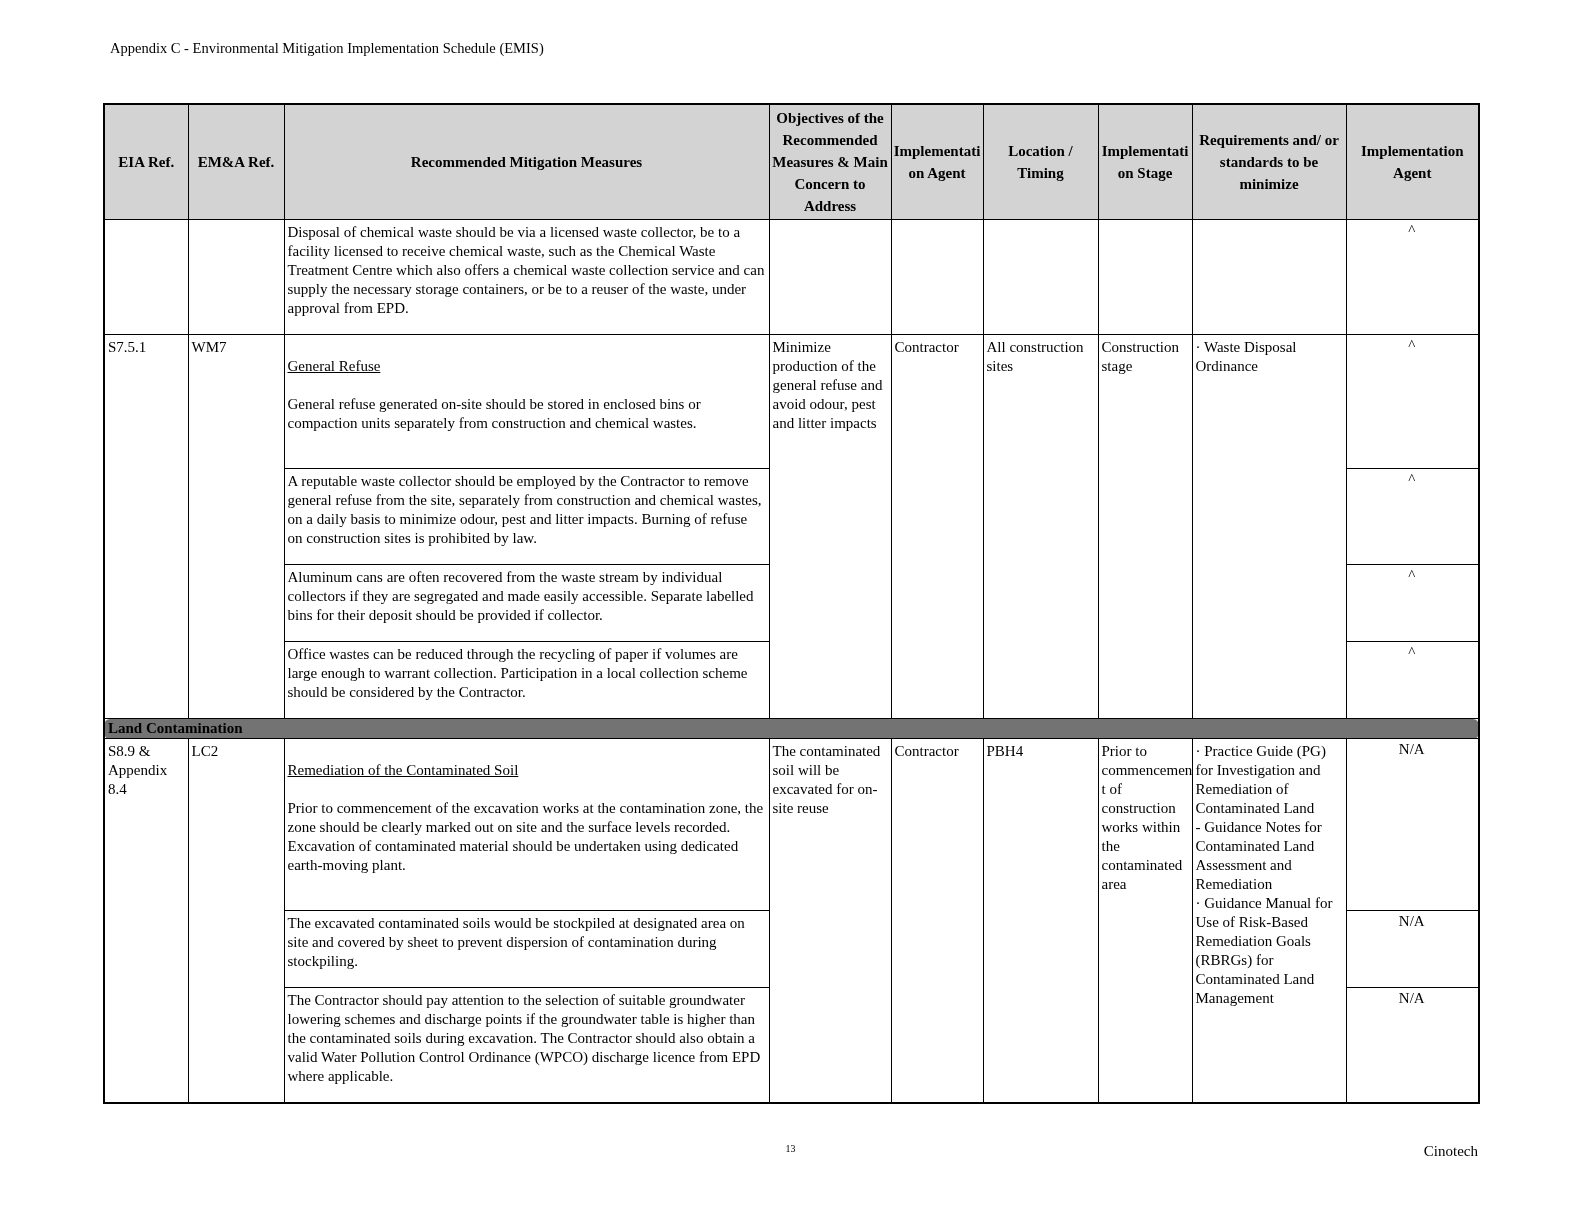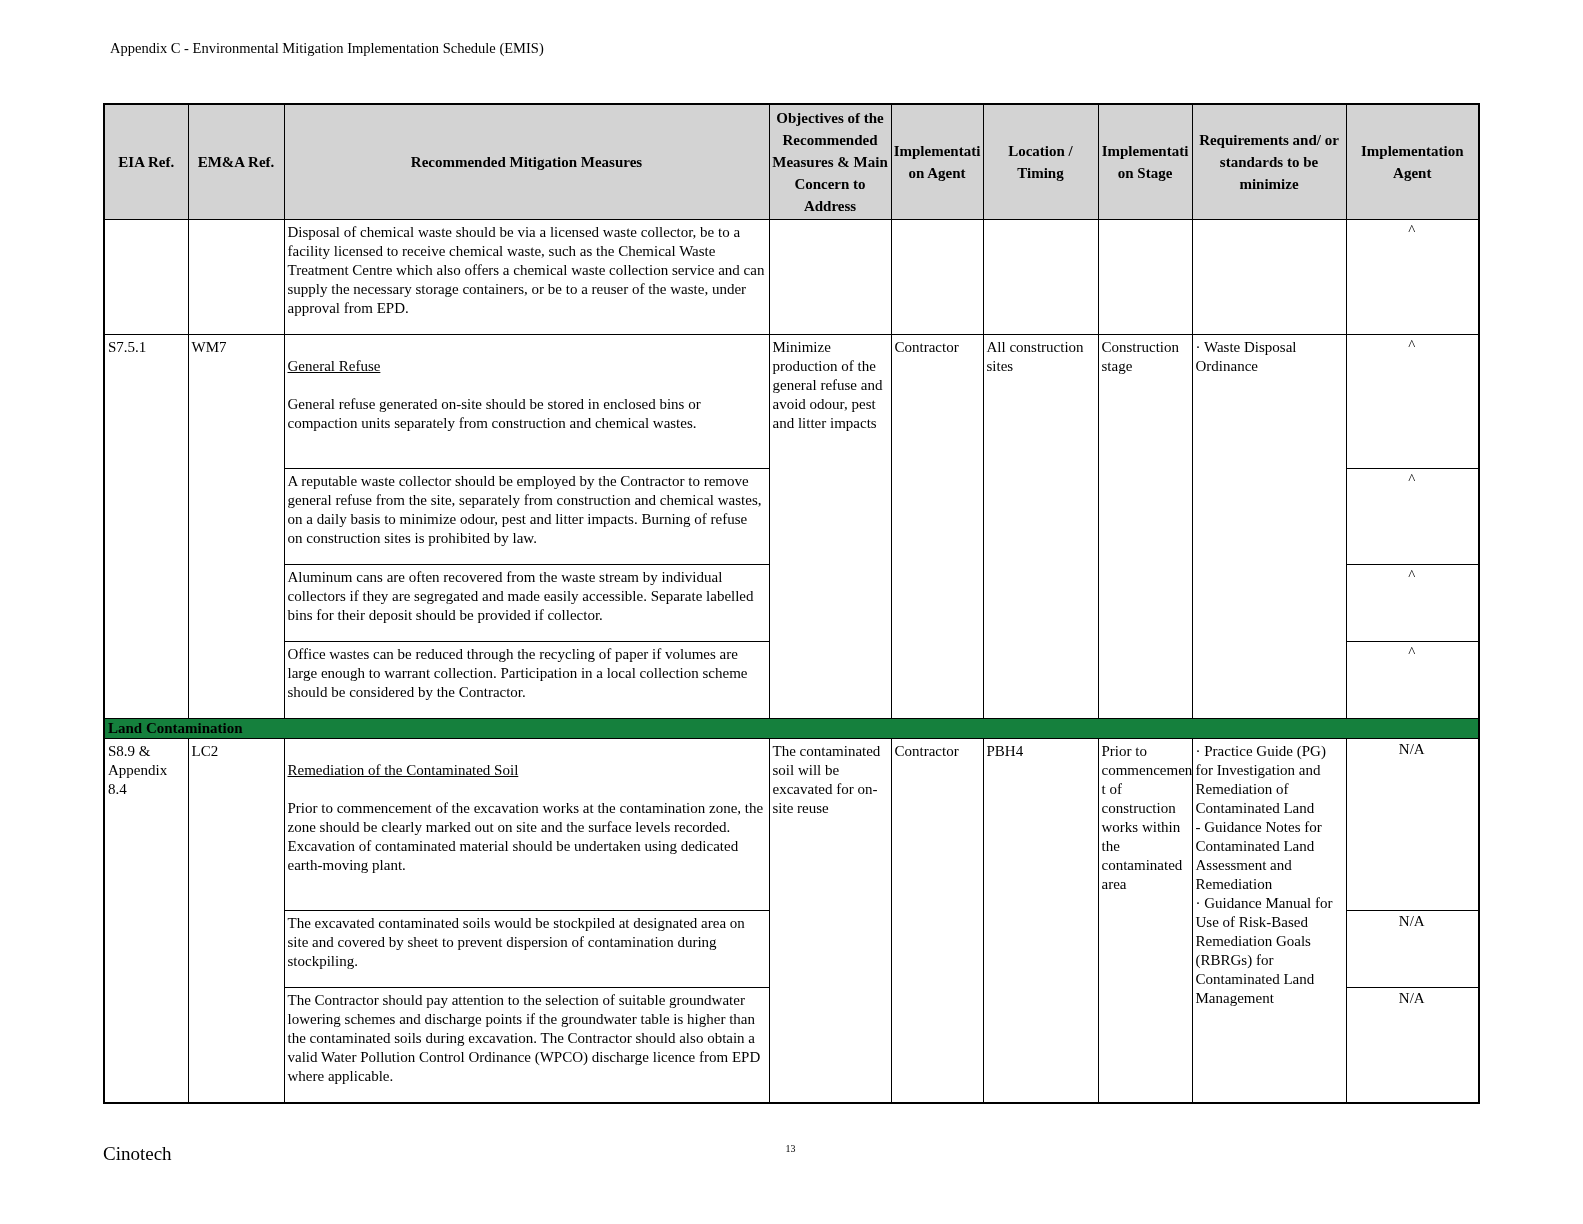--- a/index.html
+++ b/index.html
@@ -36,32 +36,33 @@
     padding: 2px 1px;
   }
   td {
     line-height: 19px;
     padding: 3px 4px 16px 3px;
   }
   td.c  { text-align: left; }
   td.status { text-align: center; padding-top: 1px; }
   .u { text-decoration: underline; }
   td.section {
-    background: #15803d;
+    background: #737373;
     font-weight: bold;
     padding: 0 12px 1px 3px;
     line-height: 18px;
+    border-radius: 6px;
   }
   .footer-pageno {
     position: absolute; left: 103px; top: 1143px; width: 1375px;
     text-align: center; font-size: 10px;
   }
   .footer-company {
     position: absolute; left: 103px; top: 1143px; width: 1375px;
-    text-align: left; font-size: 19px;
+    text-align: right; font-size: 15px;
   }
 </style>
 </head>
 <body>
 
 <div class="page-title">Appendix C - Environmental Mitigation Implementation Schedule (EMIS)</div>
 
 <table class="emis">
   <colgroup>
     <col style="width:84px">

